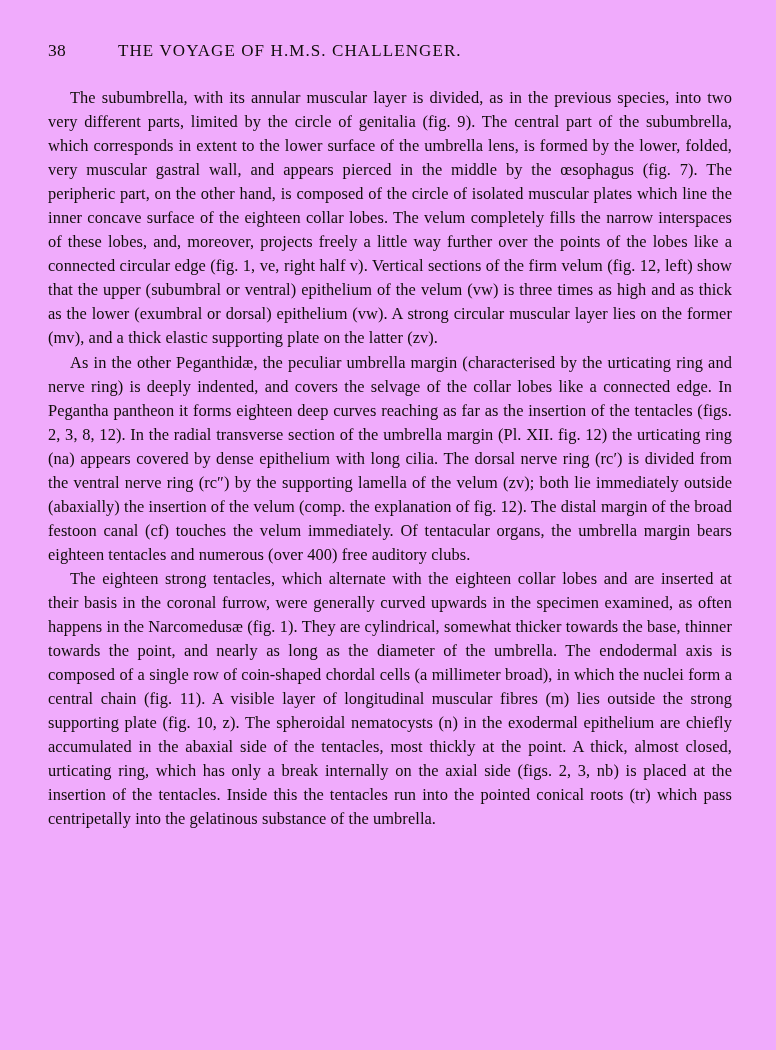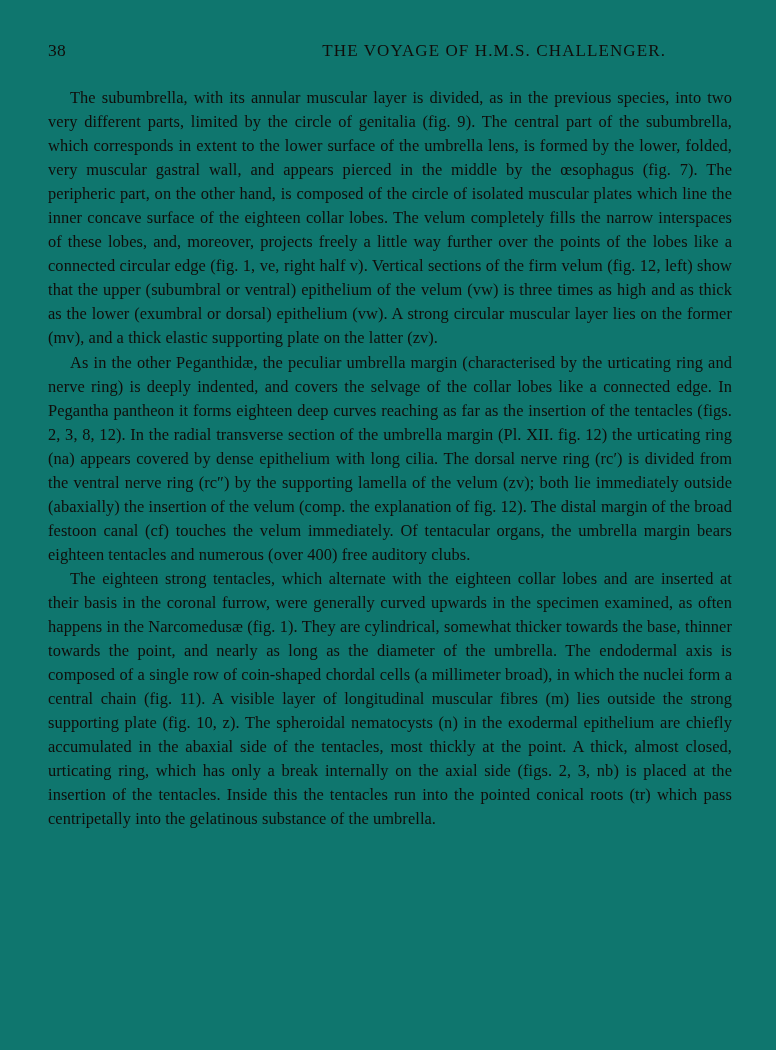--- a/index.html
+++ b/index.html
@@ -13,40 +13,40 @@
     font-family: "Liberation Serif", "DejaVu Serif", serif;
     color: #100d0a;
     position: relative;
     overflow: hidden;
   }
   .page {
     position: absolute;
     left: 0; top: 0;
     width: 776px;
     height: 1050px;
-    background: #0f766e;
+    background: #f0abfc;
   }
   .header {
     position: absolute;
     left: 48px;
     right: 48px;
     top: 40px;
     height: 26px;
     display: flex;
     align-items: baseline;
   }
   .folio {
     font-size: 17.5px;
     letter-spacing: 0.3px;
     width: 70px;
     flex: none;
   }
   .running-title {
     flex: 1;
-    text-align: right;
+    text-align: left;
     font-size: 17px;
     letter-spacing: 1.1px;
     padding-right: 62px;
   }
   .body-block {
     position: absolute;
     left: 48px;
     top: 86px;
     width: 684px;
   }

